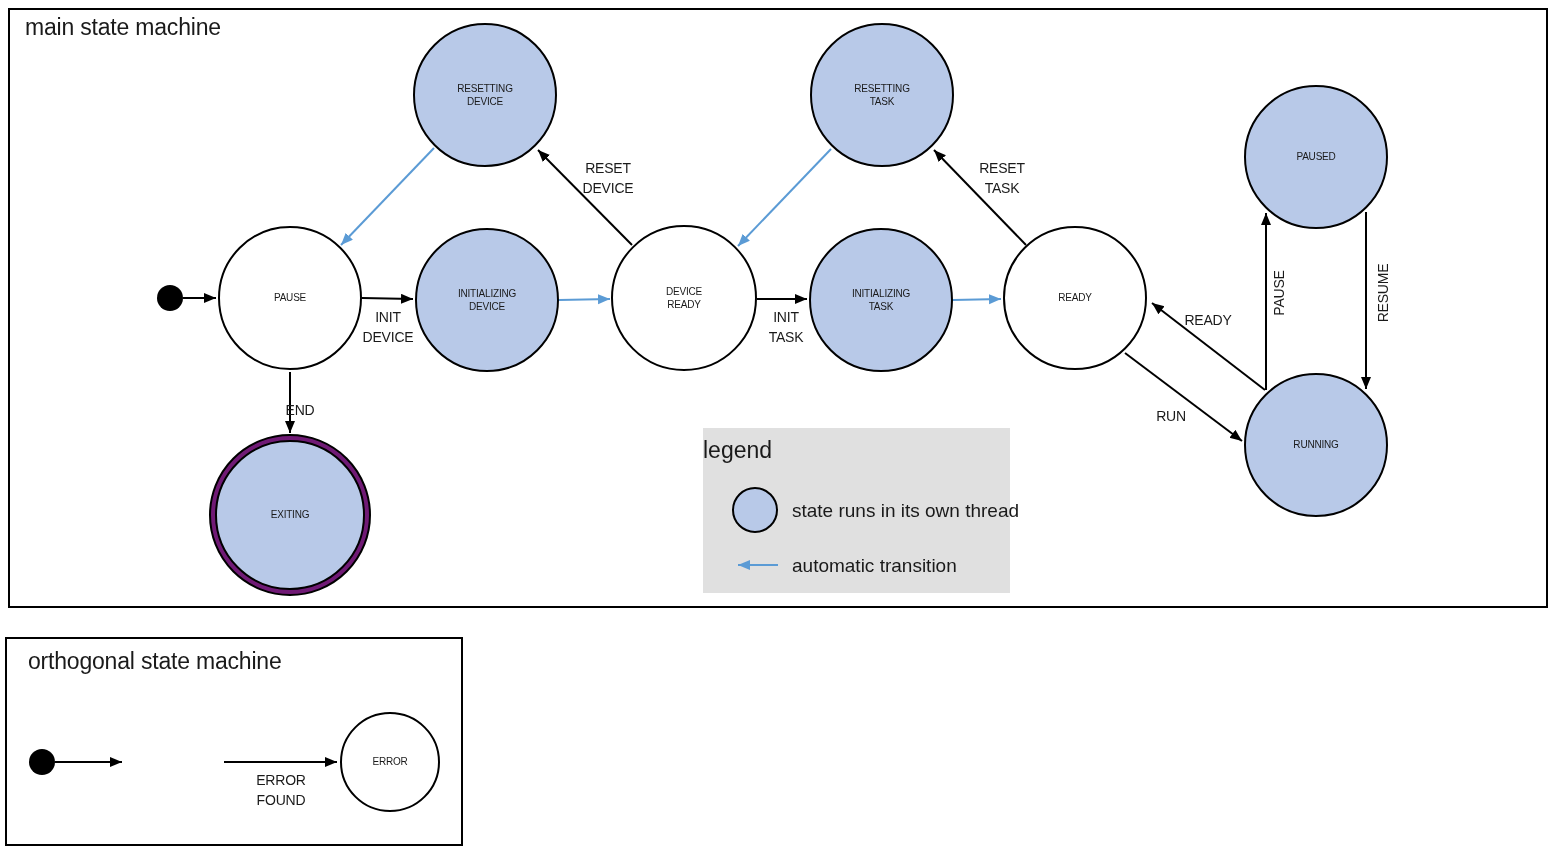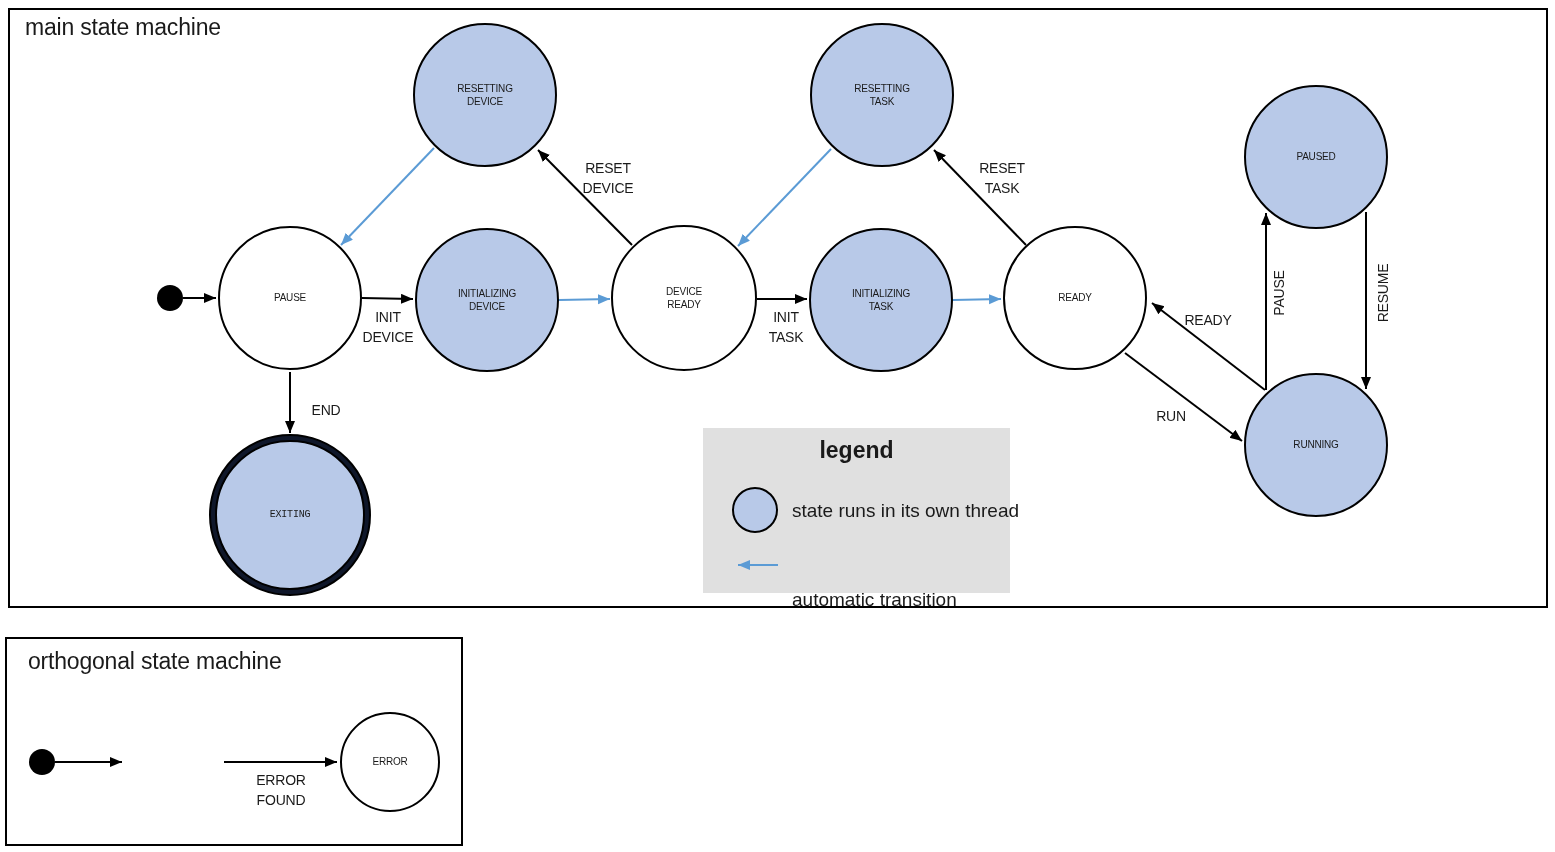--- a/index.html
+++ b/index.html
@@ -27,35 +27,35 @@
     border:2px solid var(--outline); border-radius:50%;
     background:#fff;
     display:flex; align-items:center; justify-content:center;
     text-align:center; font-size:10px; font-weight:500; line-height:1.35;
     white-space:pre-line; letter-spacing:-0.2px; z-index:3;
   }
   .state.thread { background:var(--thread-state-fill); }
   .state-outer {
     position:absolute; box-sizing:border-box;
     border:2px solid var(--outline); border-radius:50%;
-    background:#0f172a; z-index:3;font-family:Liberation Mono, monospace;
+    background:#701a75; z-index:3;
   }
   .state-outer .state { position:absolute; inset:4px; }
 
   .start-dot { position:absolute; width:26px; height:26px; border-radius:50%; background:var(--outline); z-index:3; }
 
   .edge-label {
     position:absolute; transform:translate(-50%,-50%);
     font-size:14px; font-weight:500; line-height:1.4; letter-spacing:-0.2px;
     text-align:center; white-space:pre-line; z-index:4;
   }
   .edge-label.vertical { transform:translate(-50%,-50%) rotate(-90deg); }
 
   .legend-box { position:absolute; left:703px; top:428px; width:307px; height:165px; background:var(--legend-background); z-index:1; }
-  .legend-title { position:absolute; left:703px; top:437px; width:307px; text-align:center; font-size:23px; font-weight:700; z-index:4; }
+  .legend-title { position:absolute; left:703px; top:437px; width:307px; font-size:23px; font-weight:400; z-index:4; }
   .legend-swatch {
     position:absolute; left:732px; top:487px; width:46px; height:46px;
     box-sizing:border-box; border:2px solid var(--outline); border-radius:50%;
     background:var(--thread-state-fill); z-index:3;
   }
   .legend-item { position:absolute; font-size:19px; z-index:4; }
 </style>
 </head>
 <body>
 
@@ -64,21 +64,21 @@
   <div class="frame" style="left:8px; top:8px; width:1540px; height:600px;"></div>
   <div class="frame" style="left:5px; top:637px; width:458px; height:209px;"></div>
 
   <div class="frame-title" style="left:25px; top:14px;">main state machine</div>
   <div class="frame-title" style="left:28px; top:648px;">orthogonal state machine</div>
 
   <div class="legend-box"></div>
   <div class="legend-title">legend</div>
   <div class="legend-swatch"></div>
   <div class="legend-item" style="left:792px; top:500px;">state runs in its own thread</div>
-  <div class="legend-item" style="left:792px; top:555px;margin-top:34px;">automatic transition</div>
+  <div class="legend-item" style="left:792px; top:555px;">automatic transition</div>
 
   <svg class="overlay">
     <defs>
       <marker id="ah-black" markerUnits="userSpaceOnUse" markerWidth="13" markerHeight="11" refX="12" refY="5" orient="auto">
         <path class="head-black" d="M0,0 L12,5 L0,10 Z"></path>
       </marker>
       <marker id="ah-blue" markerUnits="userSpaceOnUse" markerWidth="13" markerHeight="11" refX="12" refY="5" orient="auto">
         <path class="head-blue" d="M0,0 L12,5 L0,10 Z"></path>
       </marker>
     </defs>
@@ -131,17 +131,17 @@
   <div class="edge-label" style="left:608px; top:179px;">RESET
 DEVICE</div>
   <div class="edge-label" style="left:786px; top:328px;">INIT
 TASK</div>
   <div class="edge-label" style="left:1002px; top:179px;">RESET
 TASK</div>
   <div class="edge-label" style="left:1208px; top:321px;">READY</div>
   <div class="edge-label" style="left:1171px; top:417px;">RUN</div>
   <div class="edge-label vertical" style="left:1280px; top:293px;">PAUSE</div>
   <div class="edge-label vertical" style="left:1384px; top:293px;">RESUME</div>
-  <div class="edge-label" style="left:326px; top:411px;">END</div>
+  <div class="edge-label" style="left:300px; top:411px;">END</div>
   <div class="edge-label" style="left:281px; top:791px;">ERROR
 FOUND</div>
 
 </div>
 
 </body></html>

